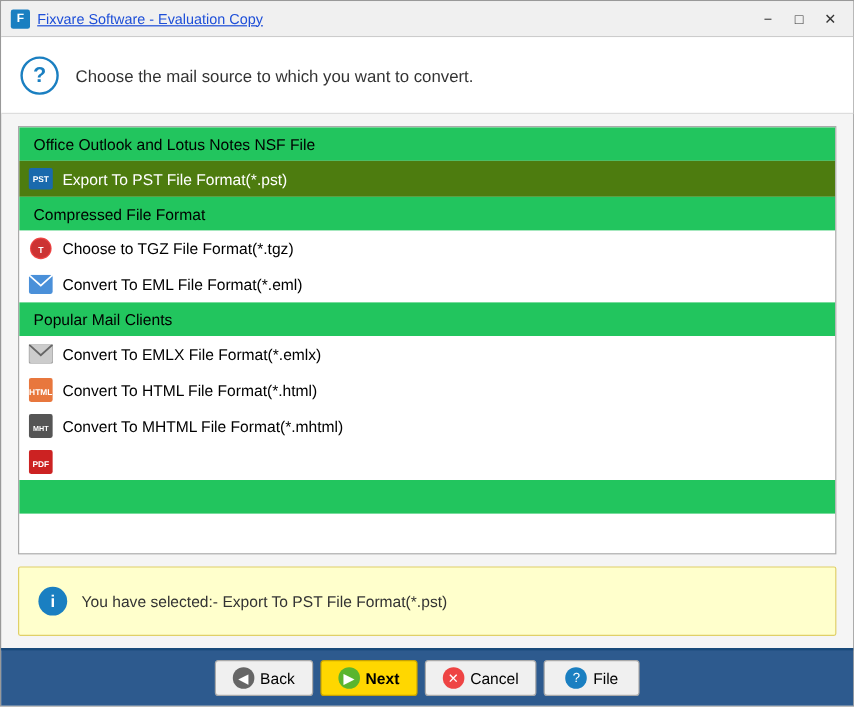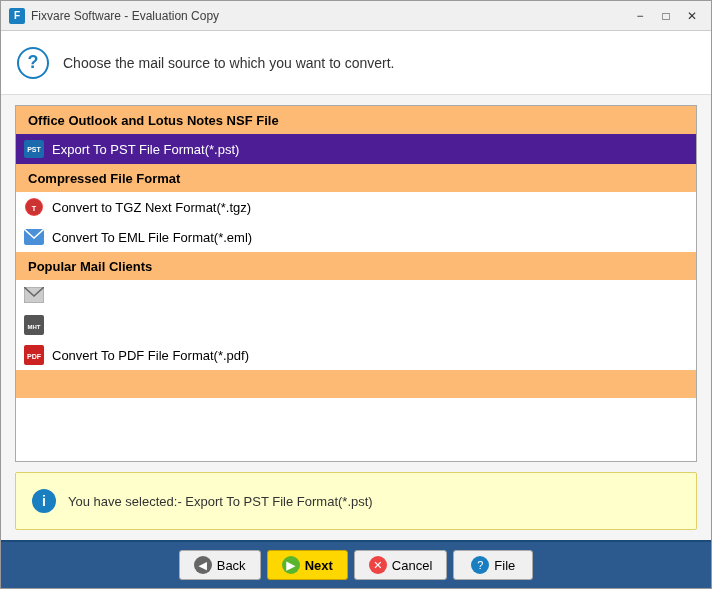--- a/index.html
+++ b/index.html
@@ -30,21 +30,22 @@
       display: flex;
       align-items: center;
       justify-content: center;
       color: white;
       font-size: 10px;
       font-weight: bold;
     }
     .title-bar-text {
       flex: 1;
       font-size: 12px;
-      color: #404040;
+      color: #1d4ed8;
+      text-decoration: underline;
     }
     .title-bar-controls {
       display: flex;
       gap: 4px;
     }
     .title-bar-btn {
       width: 22px;
       height: 20px;
       border: none;
       background: transparent;
@@ -121,26 +122,26 @@
     .list-scroll::-webkit-scrollbar-thumb { background: #bbb; border: 2px solid #f0f0f0; }
 
     .list-item {
       display: flex;
       align-items: center;
       padding: 5px 8px;
       cursor: pointer;
       min-height: 28px;
     }
     .list-item.selected {
-      background: #4c1d95;
+      background: #4d7c0f;
       color: white;
     }
     .list-item.category {
-      background: #fdba74;
-      font-weight: bold;
+      background: #22c55e;
+      font-weight: normal;
       color: #000;
       padding-left: 12px;
       cursor: default;
     }
 
     .item-icon {
       width: 20px;
       height: 20px;
       margin-right: 8px;
       display: flex;
@@ -298,21 +299,21 @@
 
         <div class="list-item">
           <div class="item-icon">
             <div class="icon-tgz">
               <svg width="20" height="20" viewBox="0 0 20 20">
                   <circle cx="10" cy="10" r="9" fill="#cc3333"></circle>
                   <text x="10" y="14" text-anchor="middle" fill="white" font-size="8" font-weight="bold">T</text>
                 </svg>
             </div>
           </div>
-          <span>Convert to TGZ Next Format(*.tgz)</span>
+          <span>Choose to TGZ File Format(*.tgz)</span>
         </div>
 
         <div class="list-item">
           <div class="item-icon">
             <svg width="20" height="16" viewBox="0 0 20 16">
                 <rect width="20" height="16" rx="2" fill="#4a90d9"></rect>
                 <polyline points="0,0 10,9 20,0" fill="none" stroke="white" stroke-width="1.5"></polyline>
               </svg>
           </div>
           <span>Convert To EML File Format(*.eml)</span>
@@ -322,42 +323,52 @@
           <span>Popular Mail Clients</span>
         </div>
 
         <div class="list-item">
           <div class="item-icon">
             <svg width="20" height="16" viewBox="0 0 20 16">
                 <rect width="20" height="16" rx="2" fill="#cccccc" stroke="#999" stroke-width="1"></rect>
                 <polyline points="0,0 10,9 20,0" fill="none" stroke="#666" stroke-width="1.5"></polyline>
               </svg>
           </div>
-        </div>
-
-
-
+          <span>Convert To EMLX File Format(*.emlx)</span>
+        </div>
+
+
+
+        <div class="list-item">
+          <div class="item-icon">
+            <svg width="20" height="20" viewBox="0 0 20 20">
+                <rect width="20" height="20" rx="2" fill="#e8773d"></rect>
+                <text x="10" y="14" text-anchor="middle" fill="white" font-size="7" font-weight="bold">HTML</text>
+              </svg>
+          </div>
+          <span>Convert To HTML File Format(*.html)</span>
+        </div>
 
         <div class="list-item">
           <div class="item-icon">
             <svg width="20" height="20" viewBox="0 0 20 20">
                 <rect width="20" height="20" rx="2" fill="#555555"></rect>
                 <text x="10" y="14" text-anchor="middle" fill="white" font-size="6" font-weight="bold">MHT</text>
               </svg>
           </div>
+          <span>Convert To MHTML File Format(*.mhtml)</span>
         </div>
 
         <div class="list-item">
           <div class="item-icon">
             <svg width="20" height="20" viewBox="0 0 20 20">
                 <rect width="20" height="20" rx="2" fill="#cc2222"></rect>
                 <text x="10" y="14" text-anchor="middle" fill="white" font-size="7" font-weight="bold">PDF</text>
               </svg>
           </div>
-          <span>Convert To PDF File Format(*.pdf)</span>
         </div>
 
         <div class="list-item category">
           
         </div>
 
       </div>
     </div>
 
     <div class="info-box">

